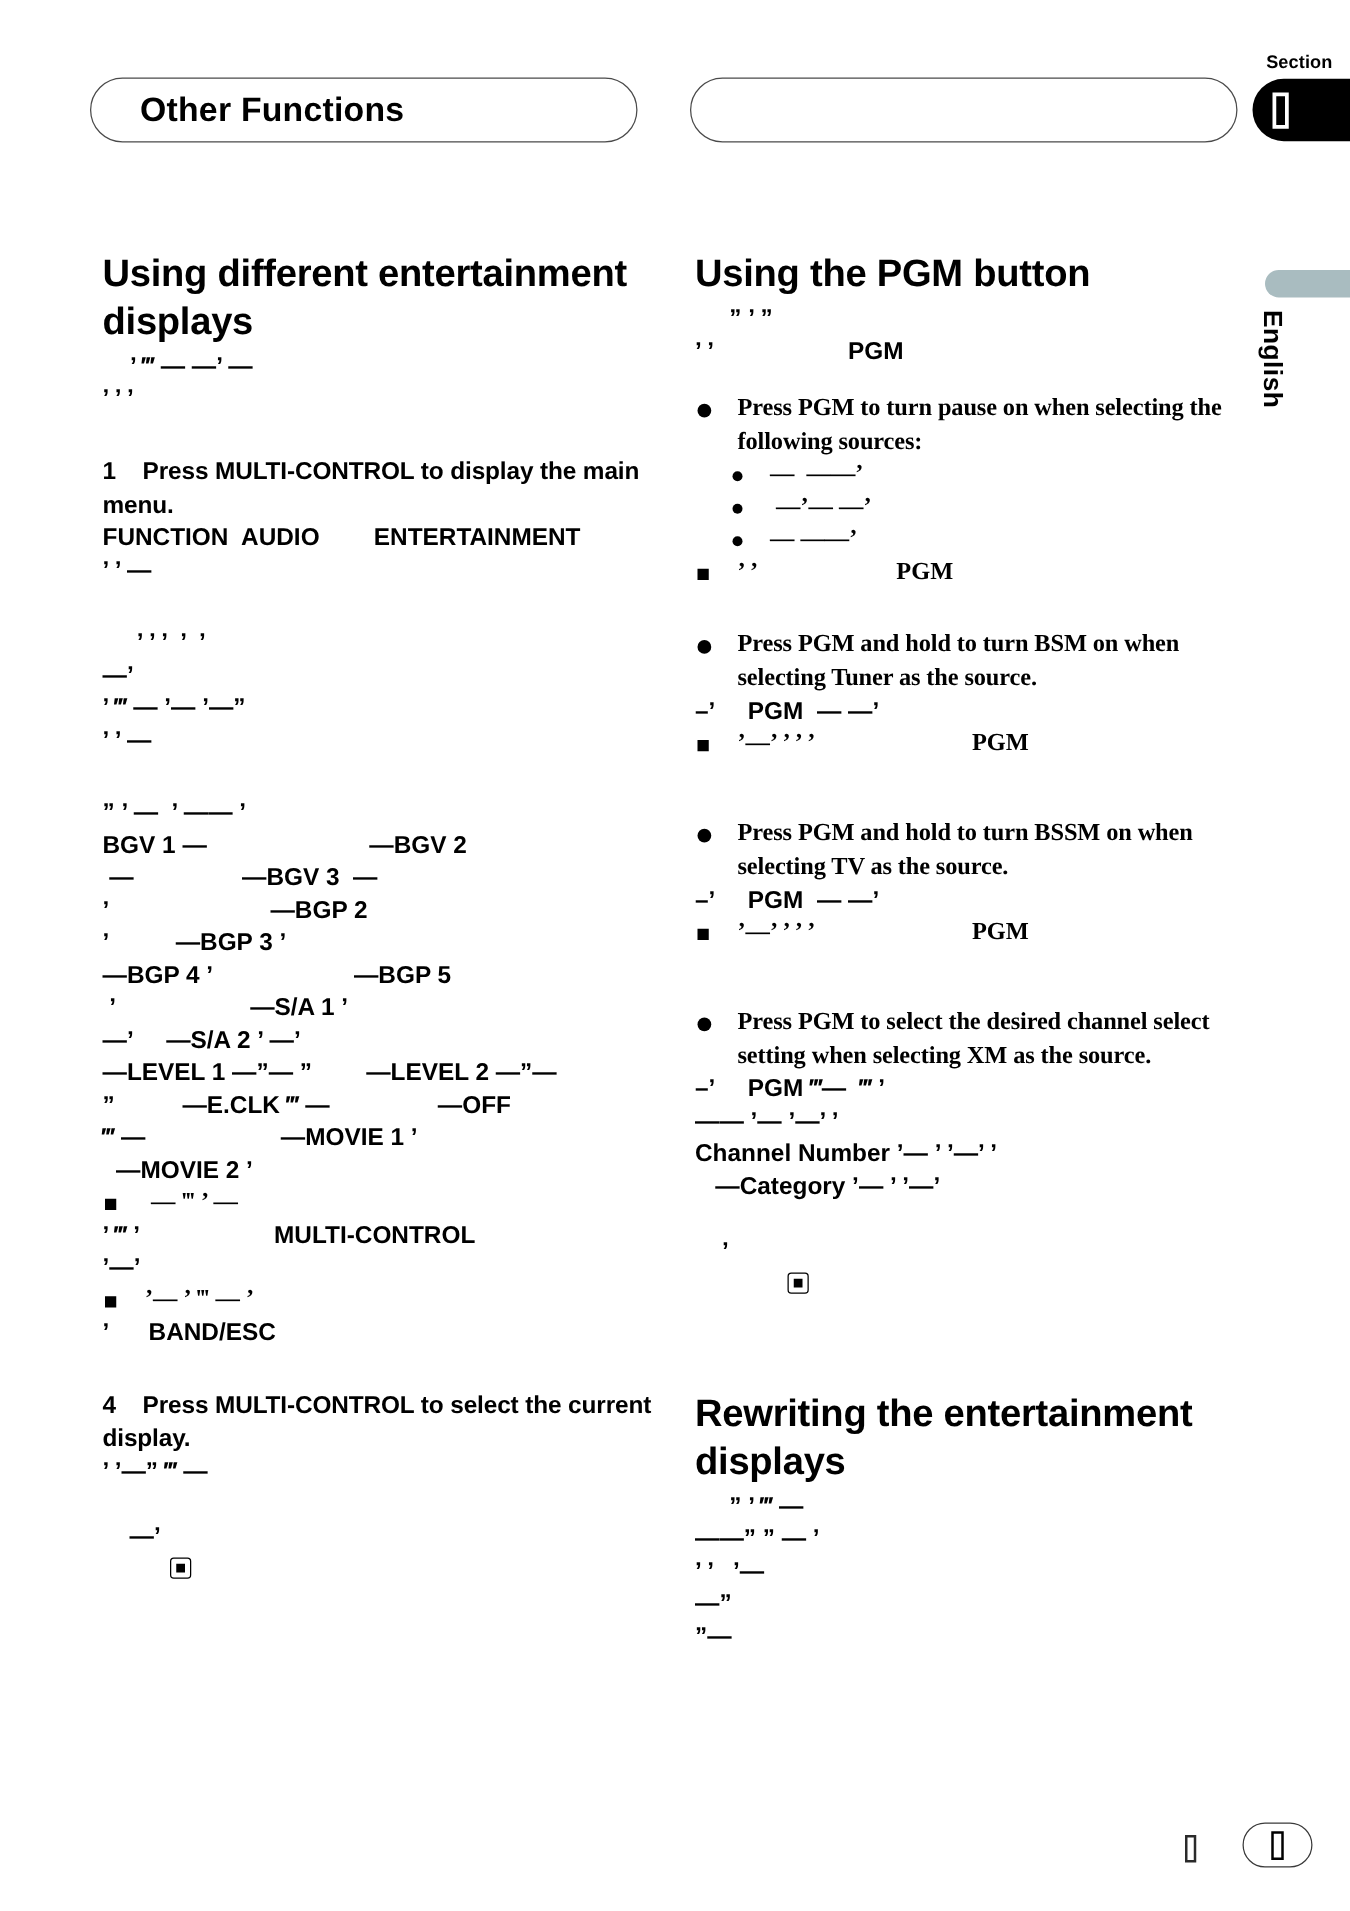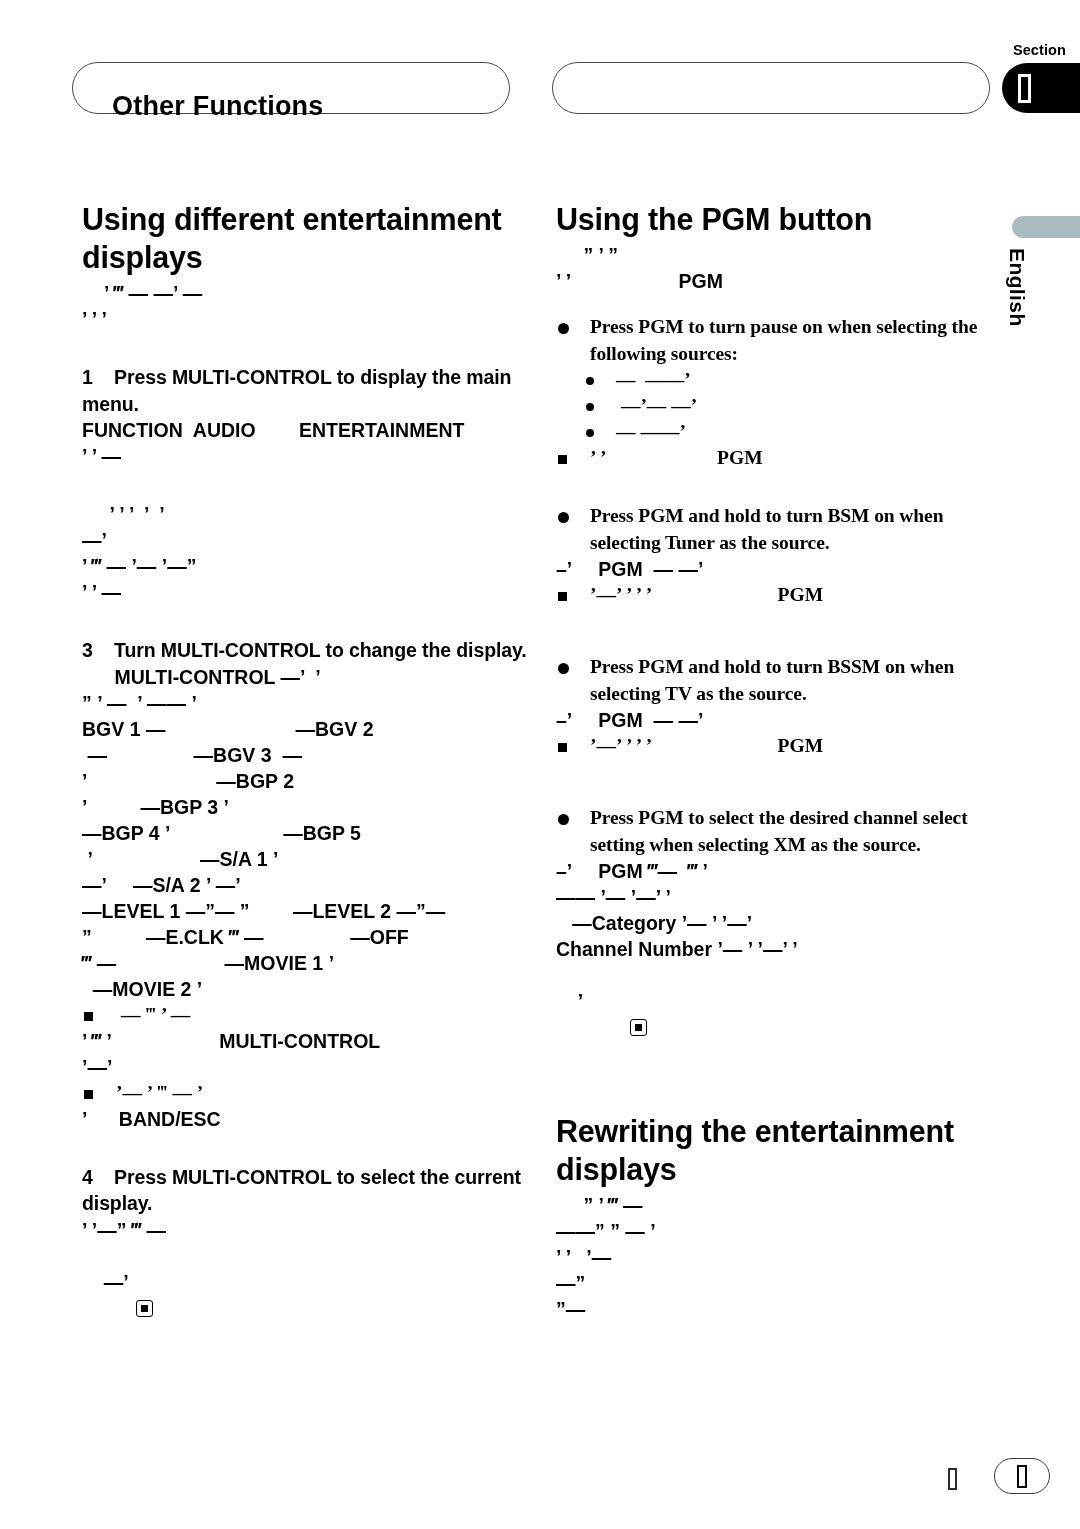--- a/index.html
+++ b/index.html
@@ -23,21 +23,21 @@
     border: 1.6px solid #4a4a4a;
     border-radius: 40px;
     background: #ffffff;
   }
   #hdr-left-pill  { left: 72px;  top: 62px; width: 438px; height: 52px; }
   #hdr-right-pill { left: 552px; top: 62px; width: 438px; height: 52px; }
 
   .hdr-title {
     position: absolute;
     left: 112px;
-    top: 88px;
+    top: 70px;
     font-size: 27px;
     font-weight: bold;
     letter-spacing: .2px;
     line-height: 36px;
   }
 
   #section-label {
     position: absolute;
     right: 14px;
     top: 42px;
@@ -255,25 +255,20 @@
 
   <div class="gap-l"></div>
 
   <div class="glyph indent"> ’ ’ ’  ’  ’</div>
   <div class="glyph">—’</div>
   <div class="glyph">’ ‴ — ’— ’—”</div>
   <div class="glyph">’ ’ —</div>
 
   <div class="gap-l"></div>
 
-  <div class="p">
-    <span>3</span>&nbsp;&nbsp;&nbsp;
-    <span>Turn MULTI-CONTROL to change the display.</span>
-  </div>
-  <div class="glyph">      MULTI-CONTROL —’  ’</div>
   <div class="glyph">” ’ —  ’ —— ’</div>
 
   <div class="glyph">BGV 1 —                        —BGV 2</div>
   <div class="glyph"> —                —BGV 3  —</div>
   <div class="glyph">’                        —BGP 2</div>
   <div class="glyph">’          —BGP 3 ’</div>
   <div class="glyph">—BGP 4 ’                     —BGP 5</div>
   <div class="glyph"> ’                    —S/A 1 ’</div>
   <div class="glyph">—’     —S/A 2 ’ —’</div>
   <div class="glyph">—LEVEL 1 —”— ”        —LEVEL 2 —”—</div>
@@ -326,22 +321,22 @@
 
   <div class="p bul-big">Press PGM and hold to turn BSSM on when selecting TV as the source.</div>
   <div class="glyph">–’     PGM  — —’</div>
   <div class="glyph bul-sq">’—’ ’ ’ ’                          PGM</div>
 
   <div class="gap-xl"></div>
 
   <div class="p bul-big">Press PGM to select the desired channel select setting when selecting XM as the source.</div>
   <div class="glyph">–’     PGM ‴—  ‴ ’</div>
   <div class="glyph">—— ’— ’—’ ’</div>
+  <div class="glyph">Channel Number ’— ’ ’—’ ’</div>
   <div class="glyph">   —Category ’— ’ ’—’</div>
-  <div class="glyph">Channel Number ’— ’ ’—’ ’</div>
   <div class="glyph">
     <span>’</span>
     <span style="display:inline-block;width:50px"></span><span class="glyphbox"></span>
   </div>
 
   <div class="gap-xl"></div>
 
   <h2 class="sec-title">Rewriting the entertainment displays</h2>
 
   <div class="glyph indent"> ” ’ ‴ —</div>

